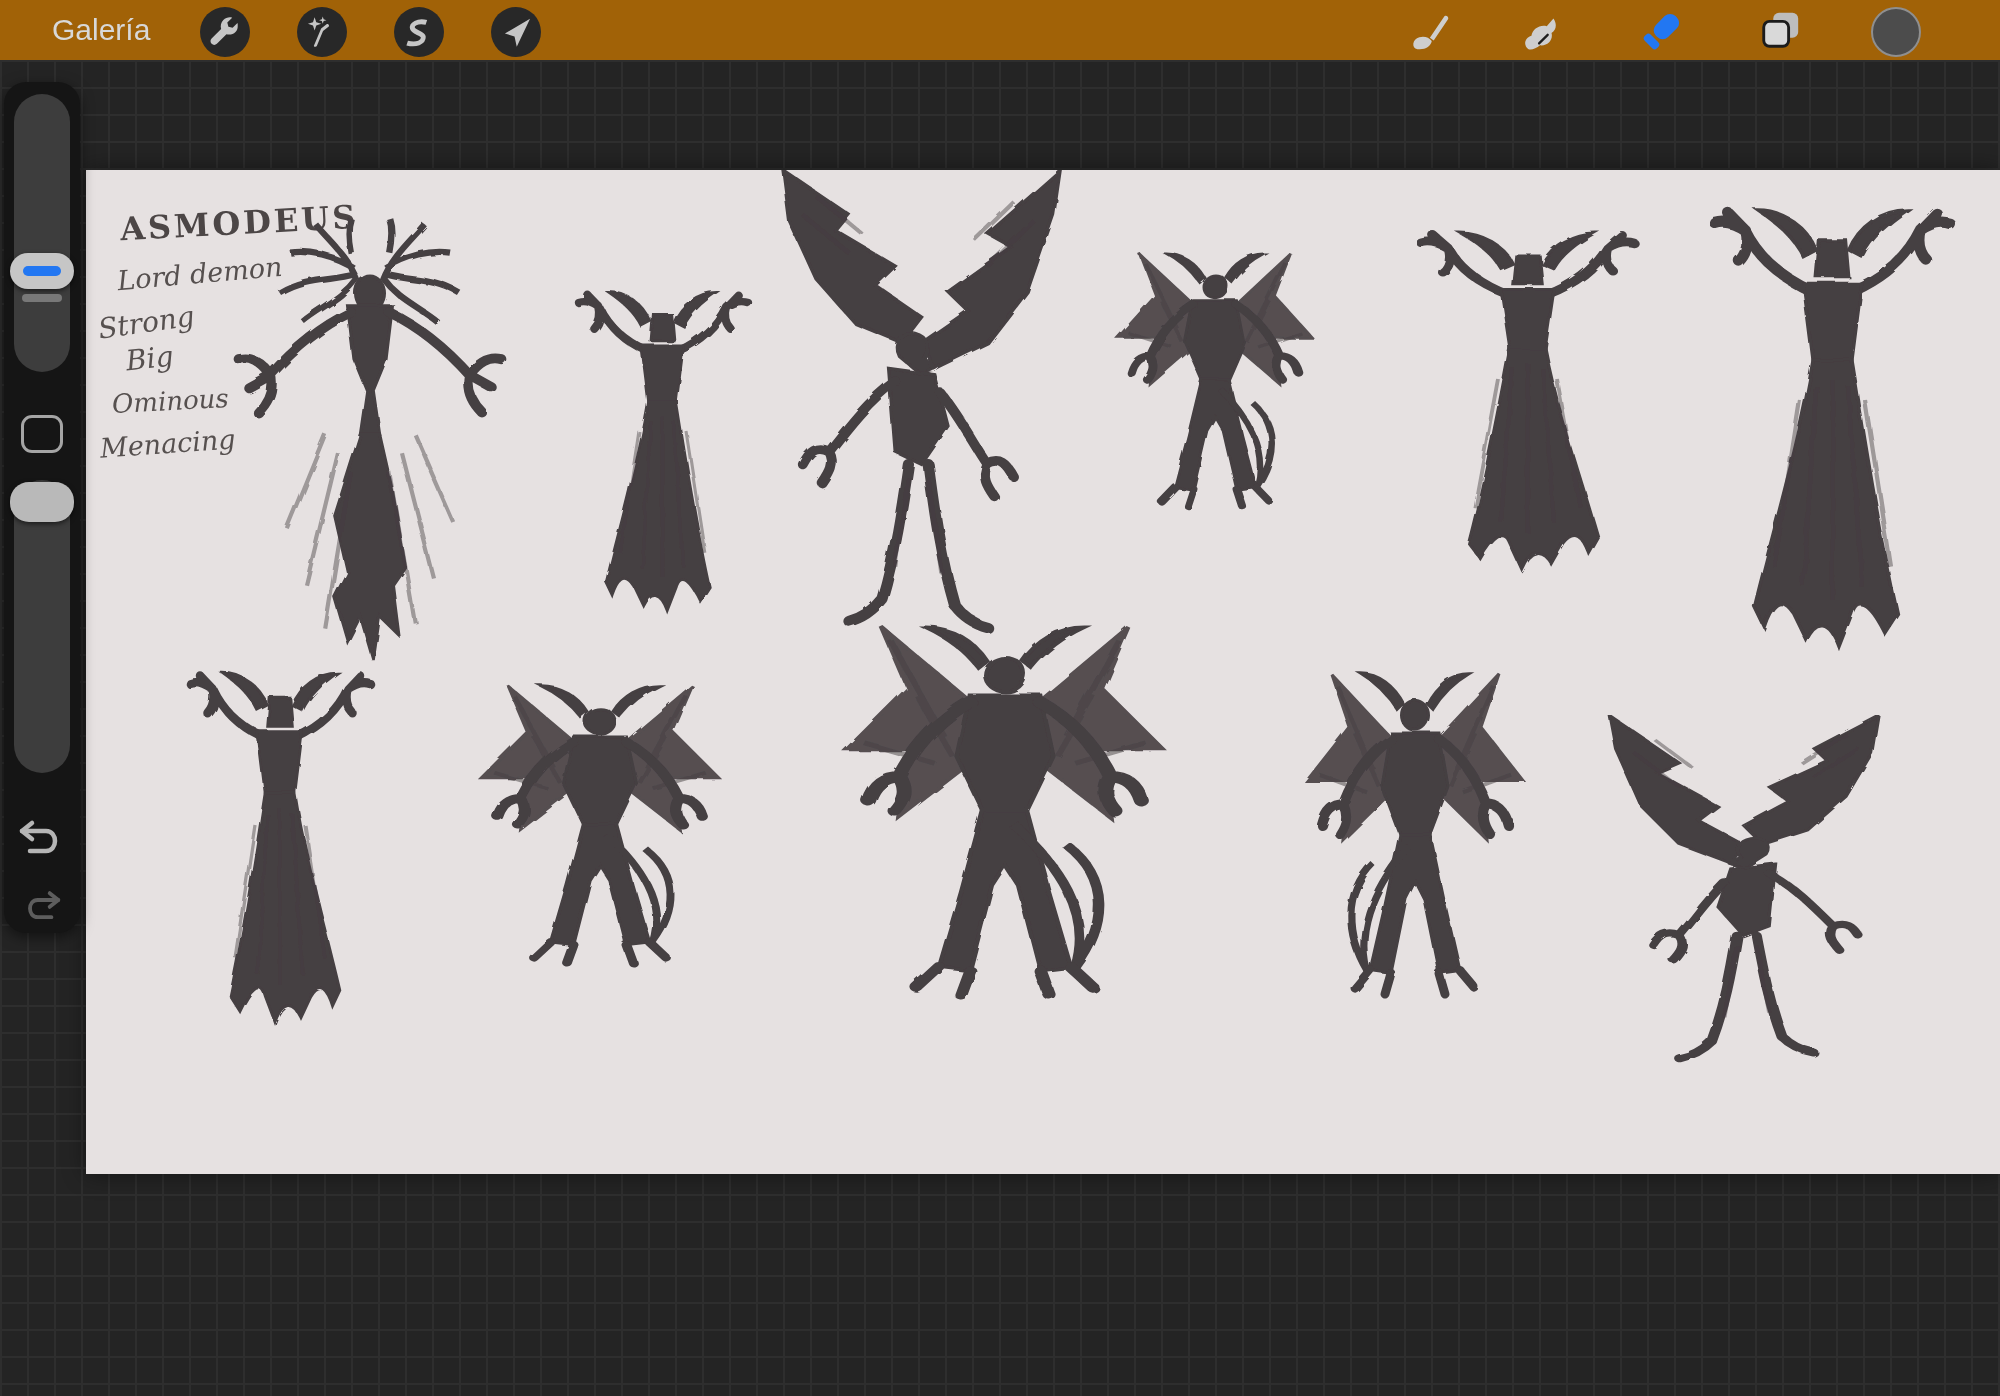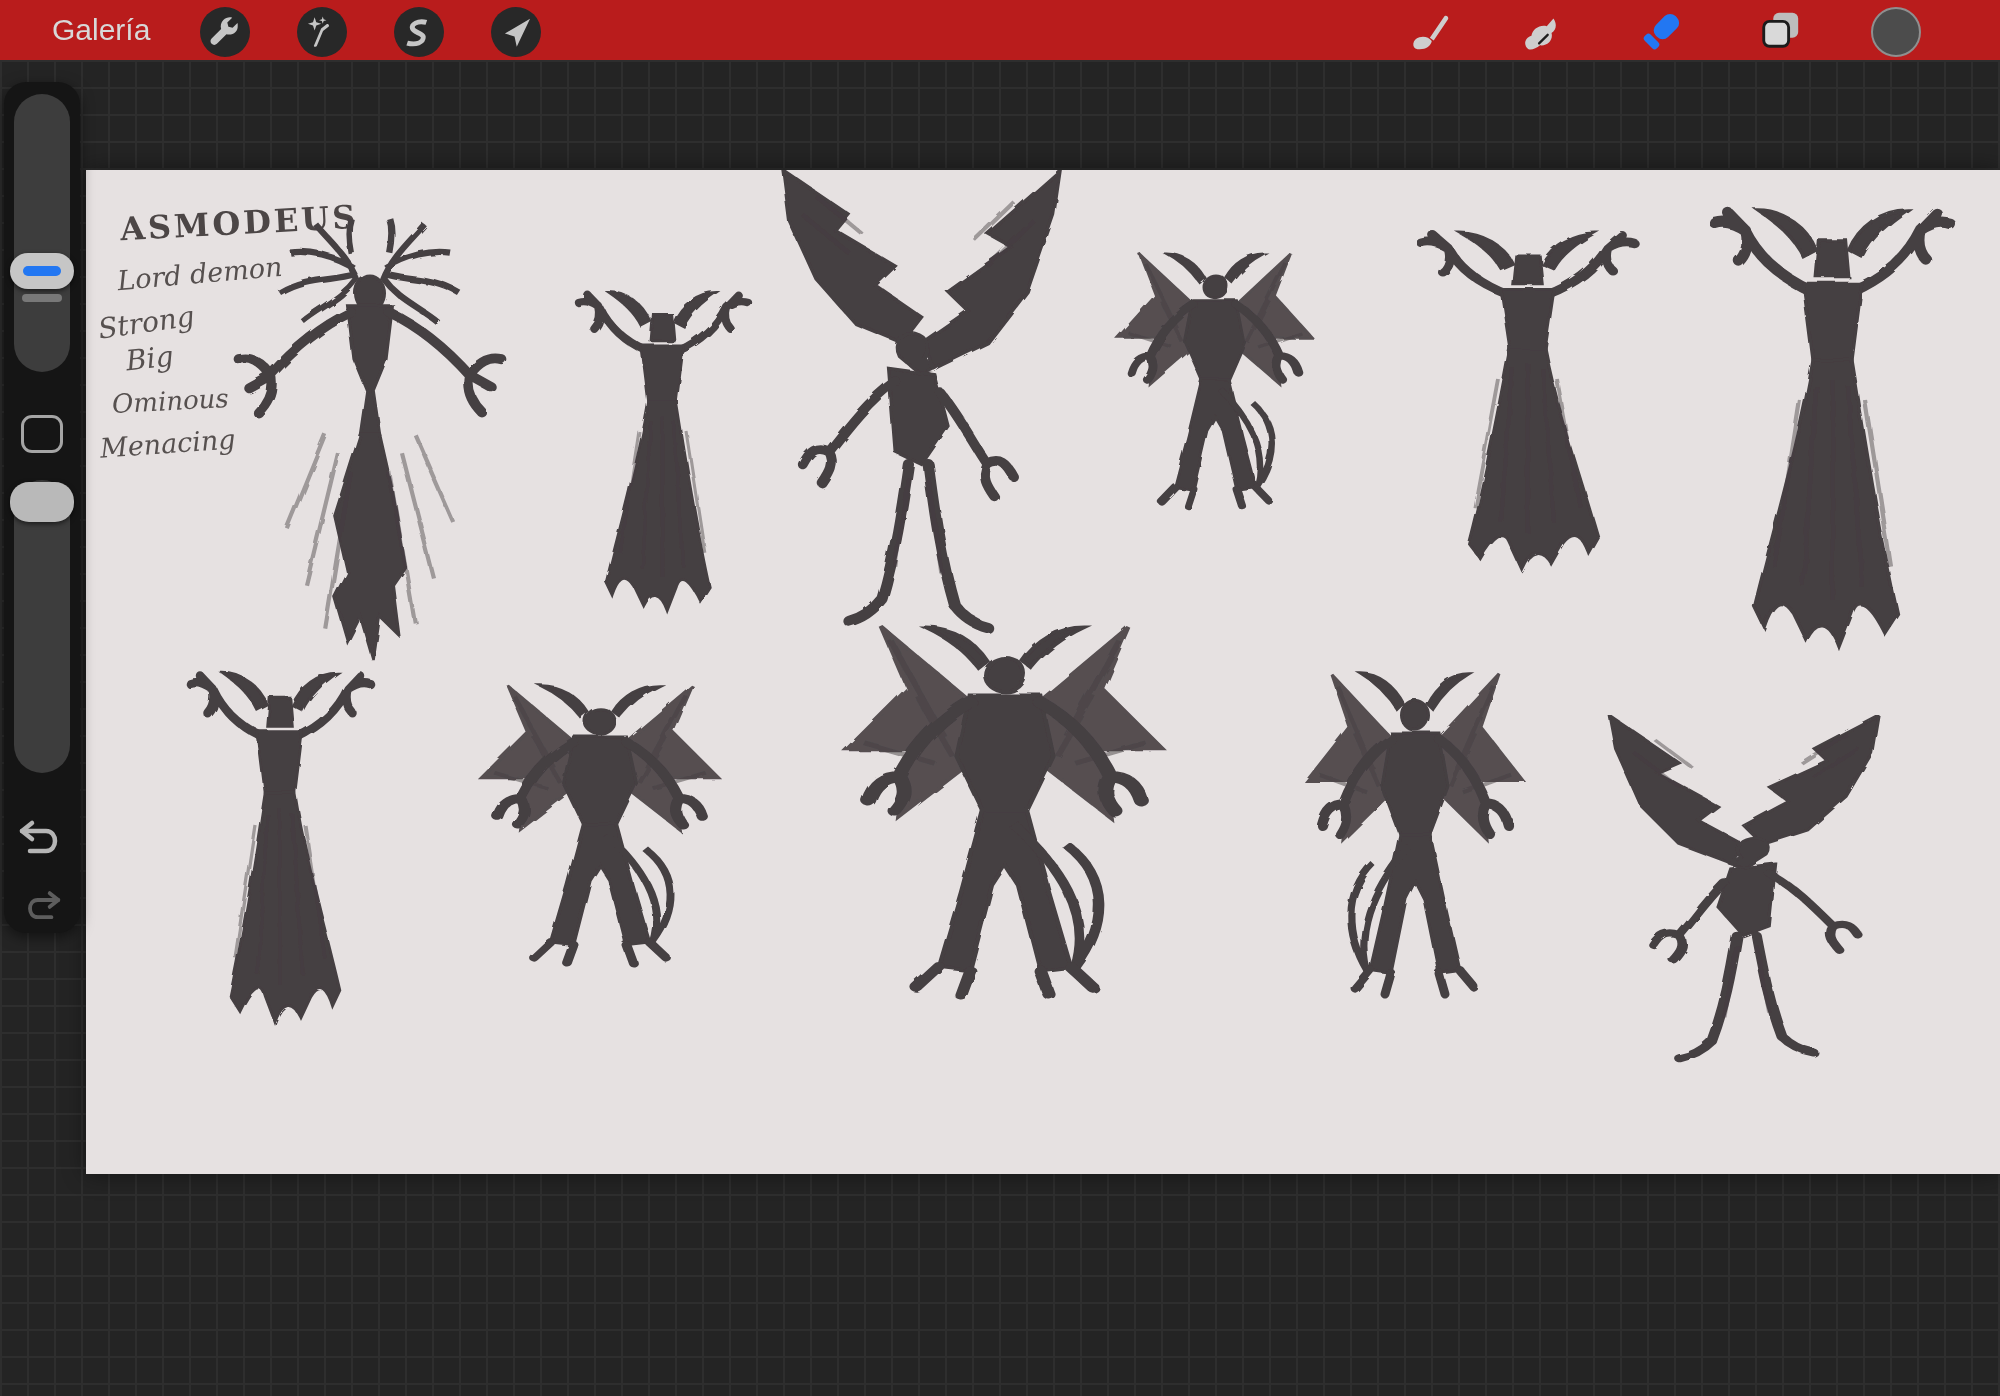--- a/index.html
+++ b/index.html
@@ -19,21 +19,21 @@
     font-style:italic;white-space:nowrap;}
   .hand-title{left:34px;top:34px;font-size:32px;font-weight:bold;letter-spacing:3px;
     transform:rotate(-3deg);color:#4c4646;font-style:normal;font-family:"DejaVu Serif",serif;}
   .note-0{left:31px;top:88px;font-size:27px;transform:rotate(-5deg);}
   .note-1{left:12px;top:136px;font-size:28px;transform:rotate(-8deg);}
   .note-2{left:40px;top:172px;font-size:28px;transform:rotate(-6deg);}
   .note-3{left:26px;top:216px;font-size:26px;transform:rotate(-3deg);}
   .note-4{left:14px;top:258px;font-size:27px;transform:rotate(-4deg);}
   .figure{position:absolute;filter:url(#rough);}
   
-  .topbar{position:absolute;left:0;top:0;width:2000px;height:60px;background:#b91c1c;z-index:30;}
+  .topbar{position:absolute;left:0;top:0;width:2000px;height:60px;background:#a16207;z-index:30;}
   .gallery{position:absolute;left:52px;top:0;height:60px;line-height:60px;background:none;border:none;
     color:#d8d8d8;font-size:30px;font-family:"Liberation Sans",sans-serif;padding:0;cursor:pointer;}
   .roundbtn{position:absolute;top:7px;width:50px;height:50px;border-radius:50%;
     background:#282828;border:none;padding:0;display:flex;align-items:center;justify-content:center;cursor:pointer;}
   .flatbtn{position:absolute;top:8px;width:46px;height:46px;background:none;border:none;padding:0;
     display:flex;align-items:center;justify-content:center;cursor:pointer;}
   .colorwell{position:absolute;top:7px;width:50px;height:50px;border-radius:50%;
     background:#4c4c4c;border:2px solid #8f8f8f;box-sizing:border-box;cursor:pointer;}
   
   .sidebar{position:absolute;left:4px;top:82px;width:76px;height:851px;background:#151515;

